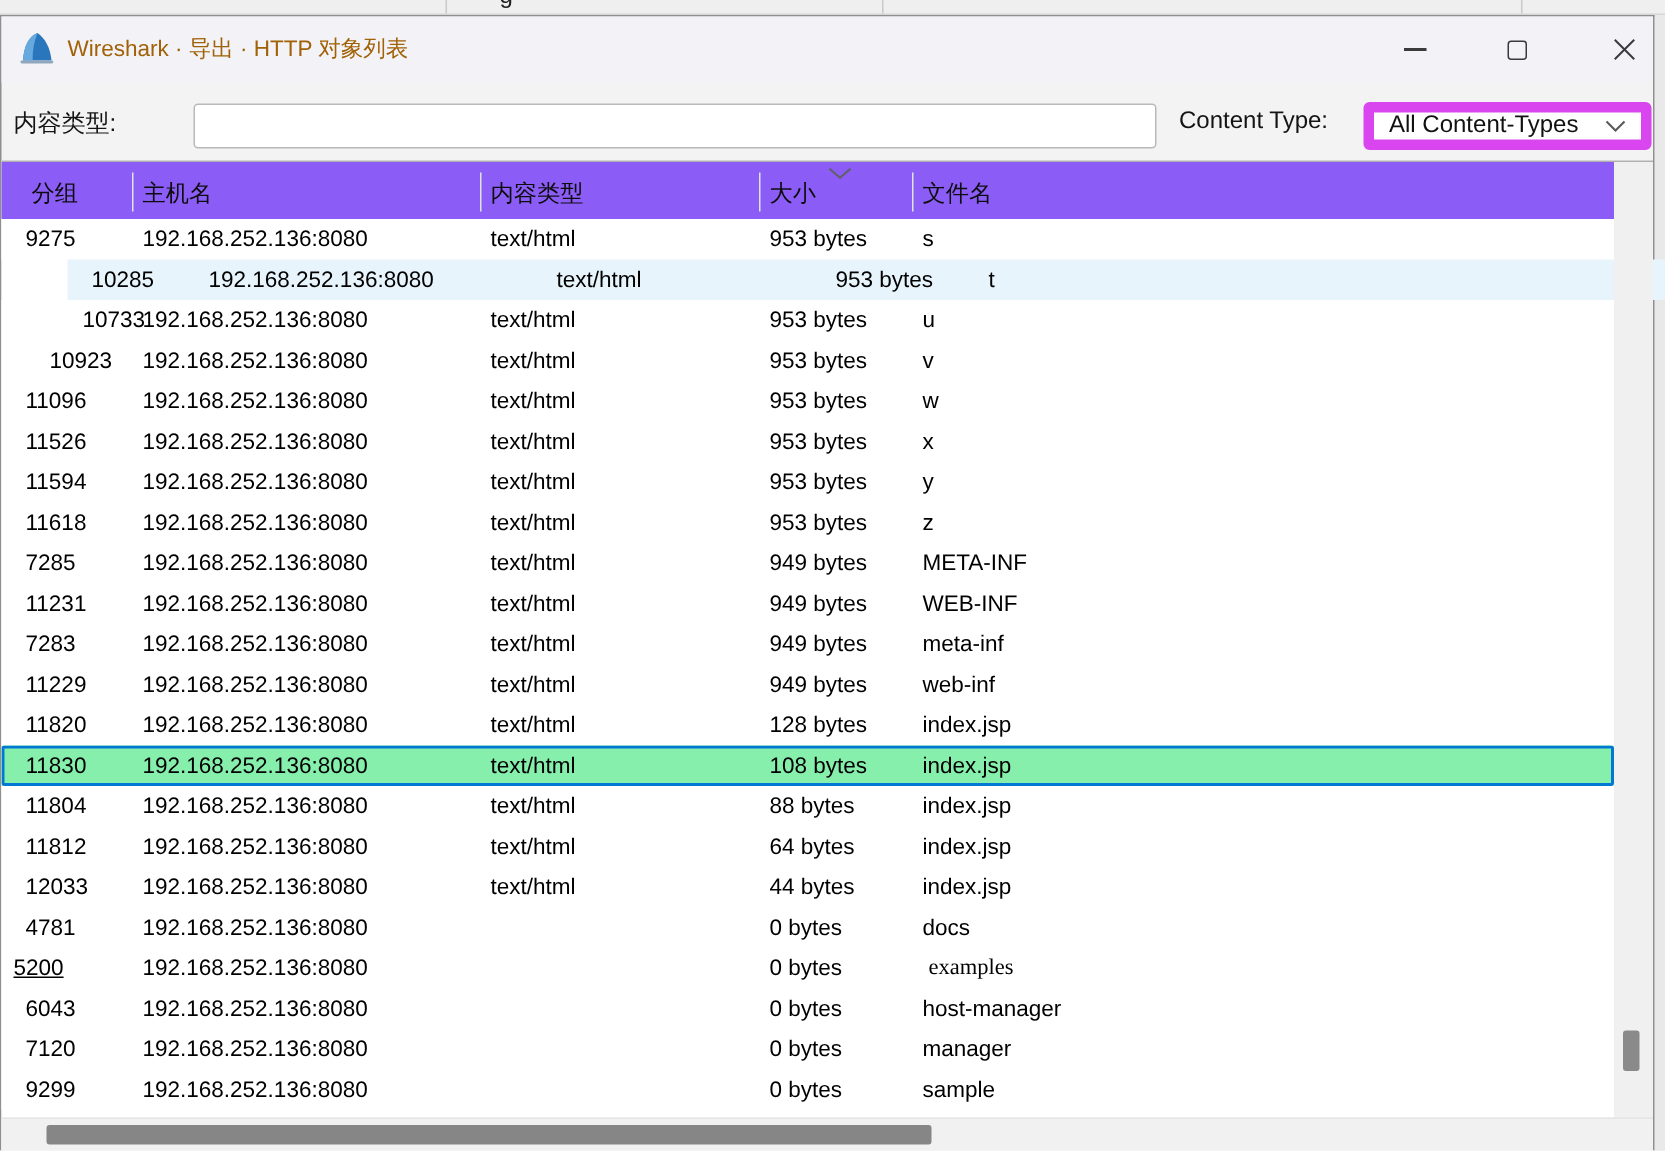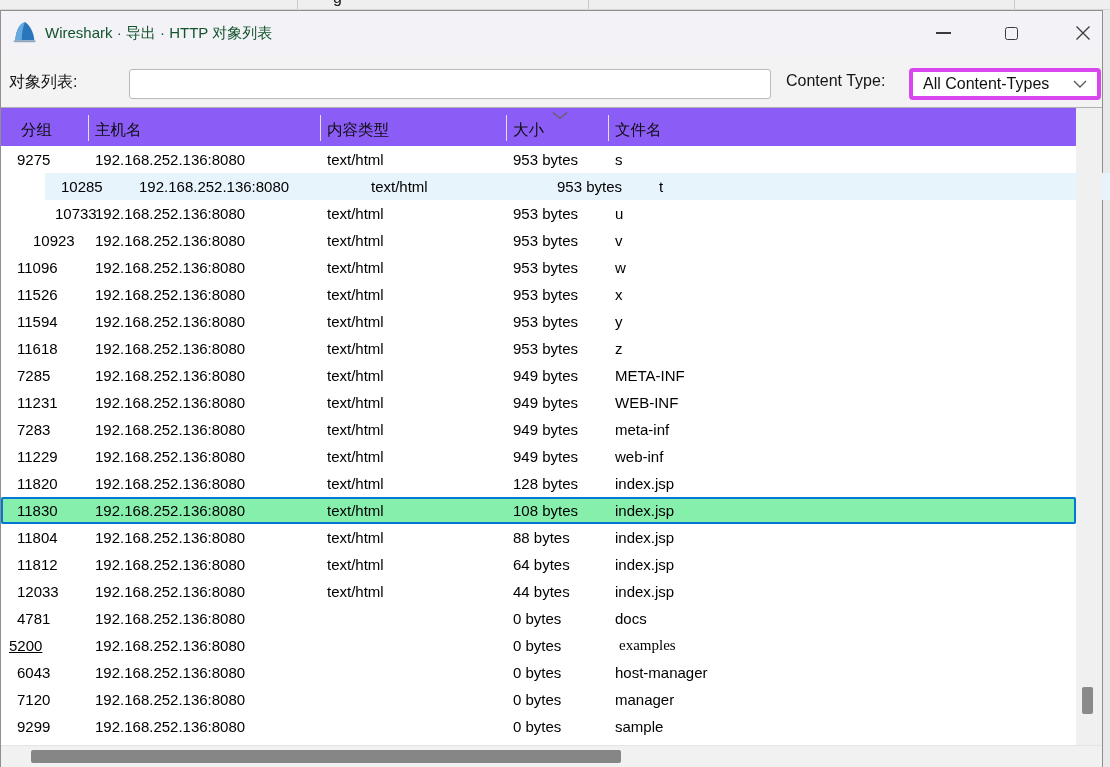--- a/index.html
+++ b/index.html
@@ -11,31 +11,31 @@
   .bg-strip { position:absolute; left:0; top:0; width:1110px; height:10px; background:#efefef; border-bottom:1px solid #d6d6d6; overflow:hidden; }
   .bg-strip .vline { position:absolute; top:0; width:1px; height:10px; background:#c9c9c9; }
   .bg-strip .gfrag { position:absolute; left:333px; top:-11px; font-size:16px; color:#222; }
 
   
   .window { position:absolute; left:0; top:10px; width:1103px; height:757px; background:#f3f3f3; border:1px solid #8f8f8f; border-bottom:none; }
 
   
   .titlebar { position:absolute; left:0; top:0; width:1101px; height:44px; background:#f2f2f7; }
   .app-icon { position:absolute; left:11px; top:9px; width:26px; height:26px; }
-  .title-text { position:absolute; left:44px; top:0; height:44px; line-height:44px; font-size:15px; color:#14532d; white-space:nowrap; }
+  .title-text { position:absolute; left:44px; top:0; height:44px; line-height:44px; font-size:15px; color:#a16207; white-space:nowrap; }
   .wbtn { position:absolute; top:0; width:46px; height:44px; display:flex; align-items:center; justify-content:center; }
   .wbtn-min { left:919px; } .wbtn-max { left:987px; } .wbtn-close { left:1059px; }
   .glyph-min { display:block; width:15px; height:1.5px; background:#3a3a3a; }
   .glyph-max { display:block; width:13px; height:13px; border:1.4px solid #3a3a3a; border-radius:2.5px; }
 
   
   .filter-label { position:absolute; left:8px; top:61px; font-size:16px; color:#141414; }
   .filter-input { position:absolute; left:128px; top:58px; width:642px; height:30px; background:#ffffff; border:1px solid #b9b9b9; border-radius:3px; font-size:15px; padding:0 8px; color:#000; outline:none; font-family:inherit; }
   .ctype-label { position:absolute; left:785px; top:61px; font-size:16px; color:#141414; }
-  .ctype-combo { position:absolute; left:908px; top:57px; width:192px; height:32px; background:#ffffff; border:4px solid #d946ef; border-radius:4px; display:flex; align-items:center; padding:0 10px; cursor:default; }
+  .ctype-combo { position:absolute; left:908px; top:57px; width:192px; height:32px; background:#ffffff; border:7px solid #d946ef; border-radius:4px; display:flex; align-items:center; padding:0 10px; cursor:default; }
   .ctype-value { font-size:16px; color:#111; flex:1; white-space:nowrap; }
   .combo-chevron { width:14px; height:8px; }
 
   
   .content { position:absolute; left:0; top:96px; width:1101px; height:660px; background:#ffffff; border-top:1px solid #b0b0b0; }
   .thead { position:absolute; left:0; top:0; width:1075px; height:38px; background:#8b5cf6; }
   .hcell { position:absolute; top:0; height:38px; line-height:44px; font-size:15.5px; color:#0d0d0d; white-space:nowrap; }
   .hdiv { position:absolute; top:7px; width:1px; height:26px; background:#e2e2e2; }
   .sort-indicator { position:absolute; left:551px; top:3px; width:16px; height:9px; }
 
@@ -79,21 +79,21 @@
       <div class="wbtn wbtn-max">
         <span class="glyph-max"></span>
       </div>
       <div class="wbtn wbtn-close">
         <svg width="16" height="16" viewBox="0 0 16 16">
           <path d="M1.5,1.5 L14.5,14.5 M14.5,1.5 L1.5,14.5" stroke="#3a3a3a" stroke-width="1.3" fill="none"></path>
         </svg>
       </div>
     </div>
 
-    <span class="filter-label">对象列表:</span>
+    <span class="filter-label">内容类型:</span>
     <input class="filter-input" type="text" value="" style="">
     <span class="ctype-label">Content Type:</span>
     <div class="ctype-combo">
       <span class="ctype-value">All Content-Types</span>
       <svg class="combo-chevron" viewBox="0 0 14 8">
         <polyline points="1,1 7,7 13,1" fill="none" stroke="#5a5a5a" stroke-width="1.4"></polyline>
       </svg>
     </div>
 
     <div class="content">

